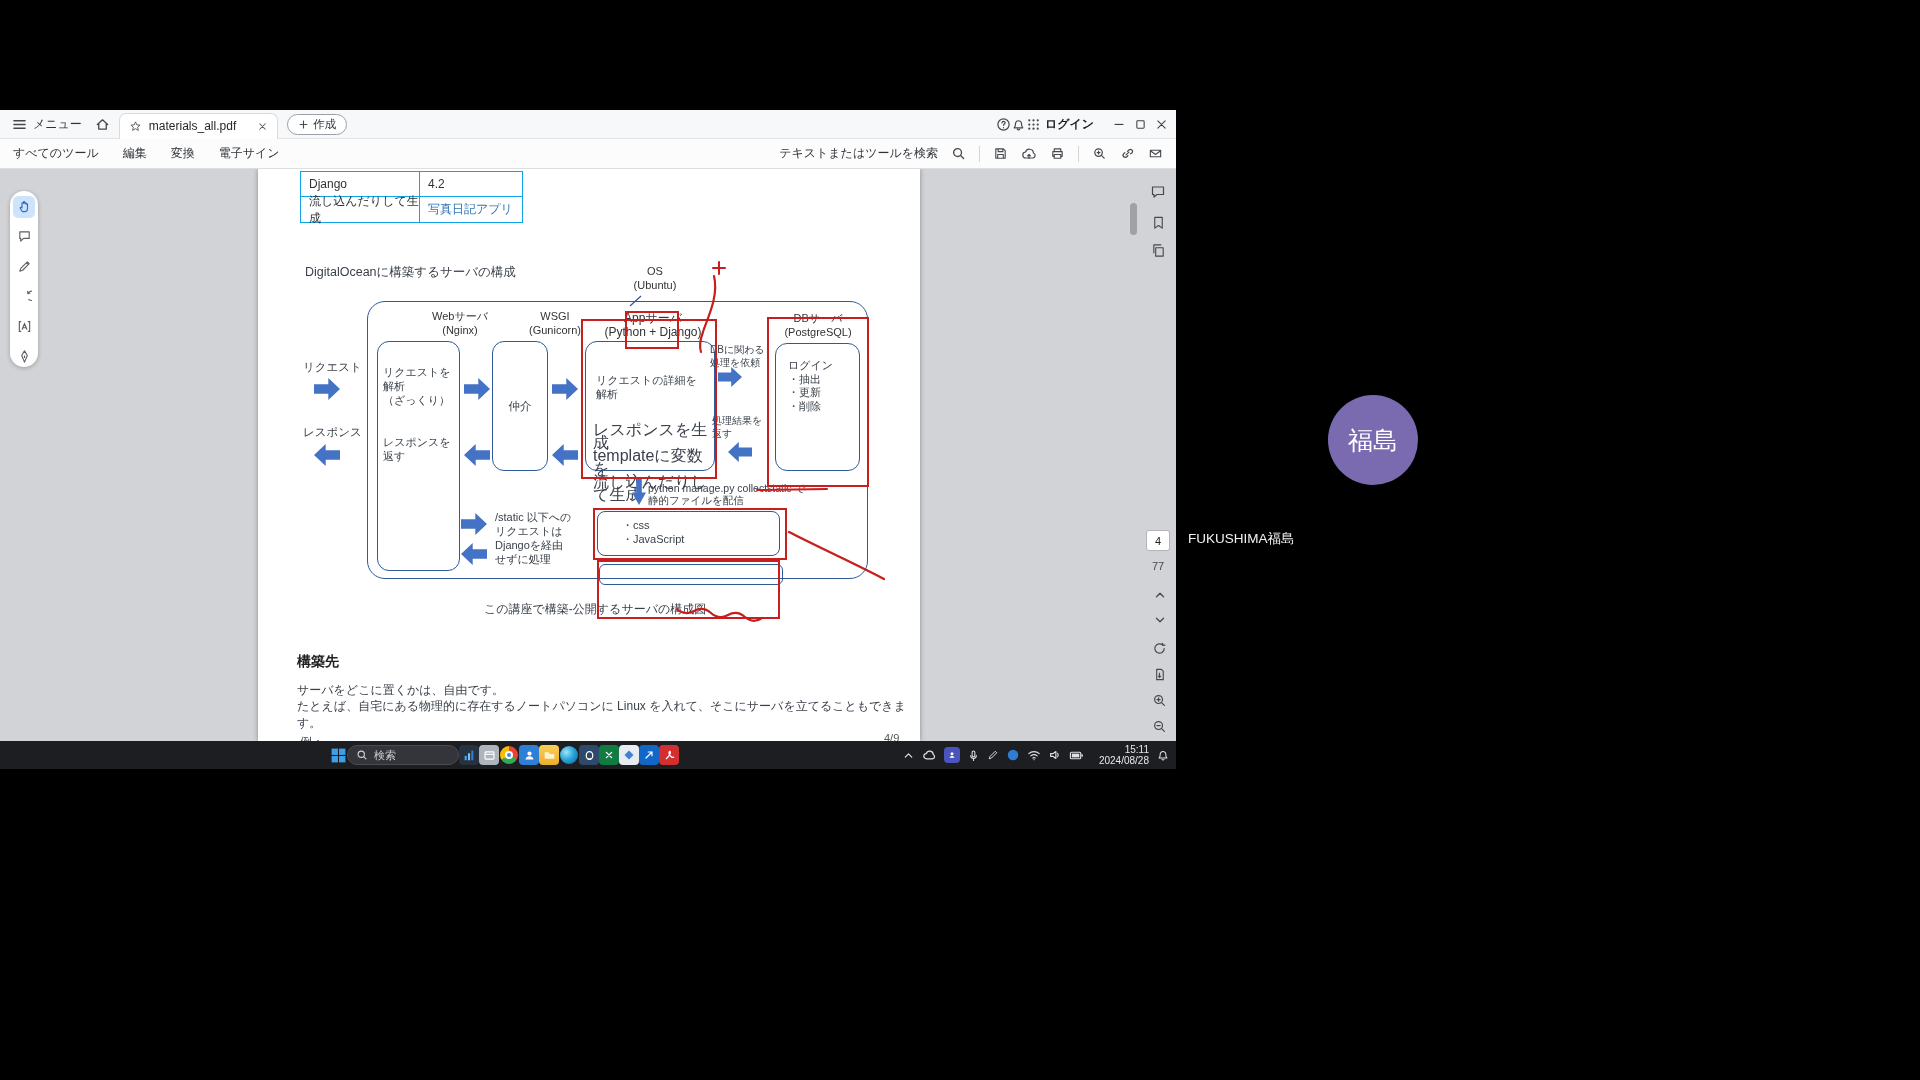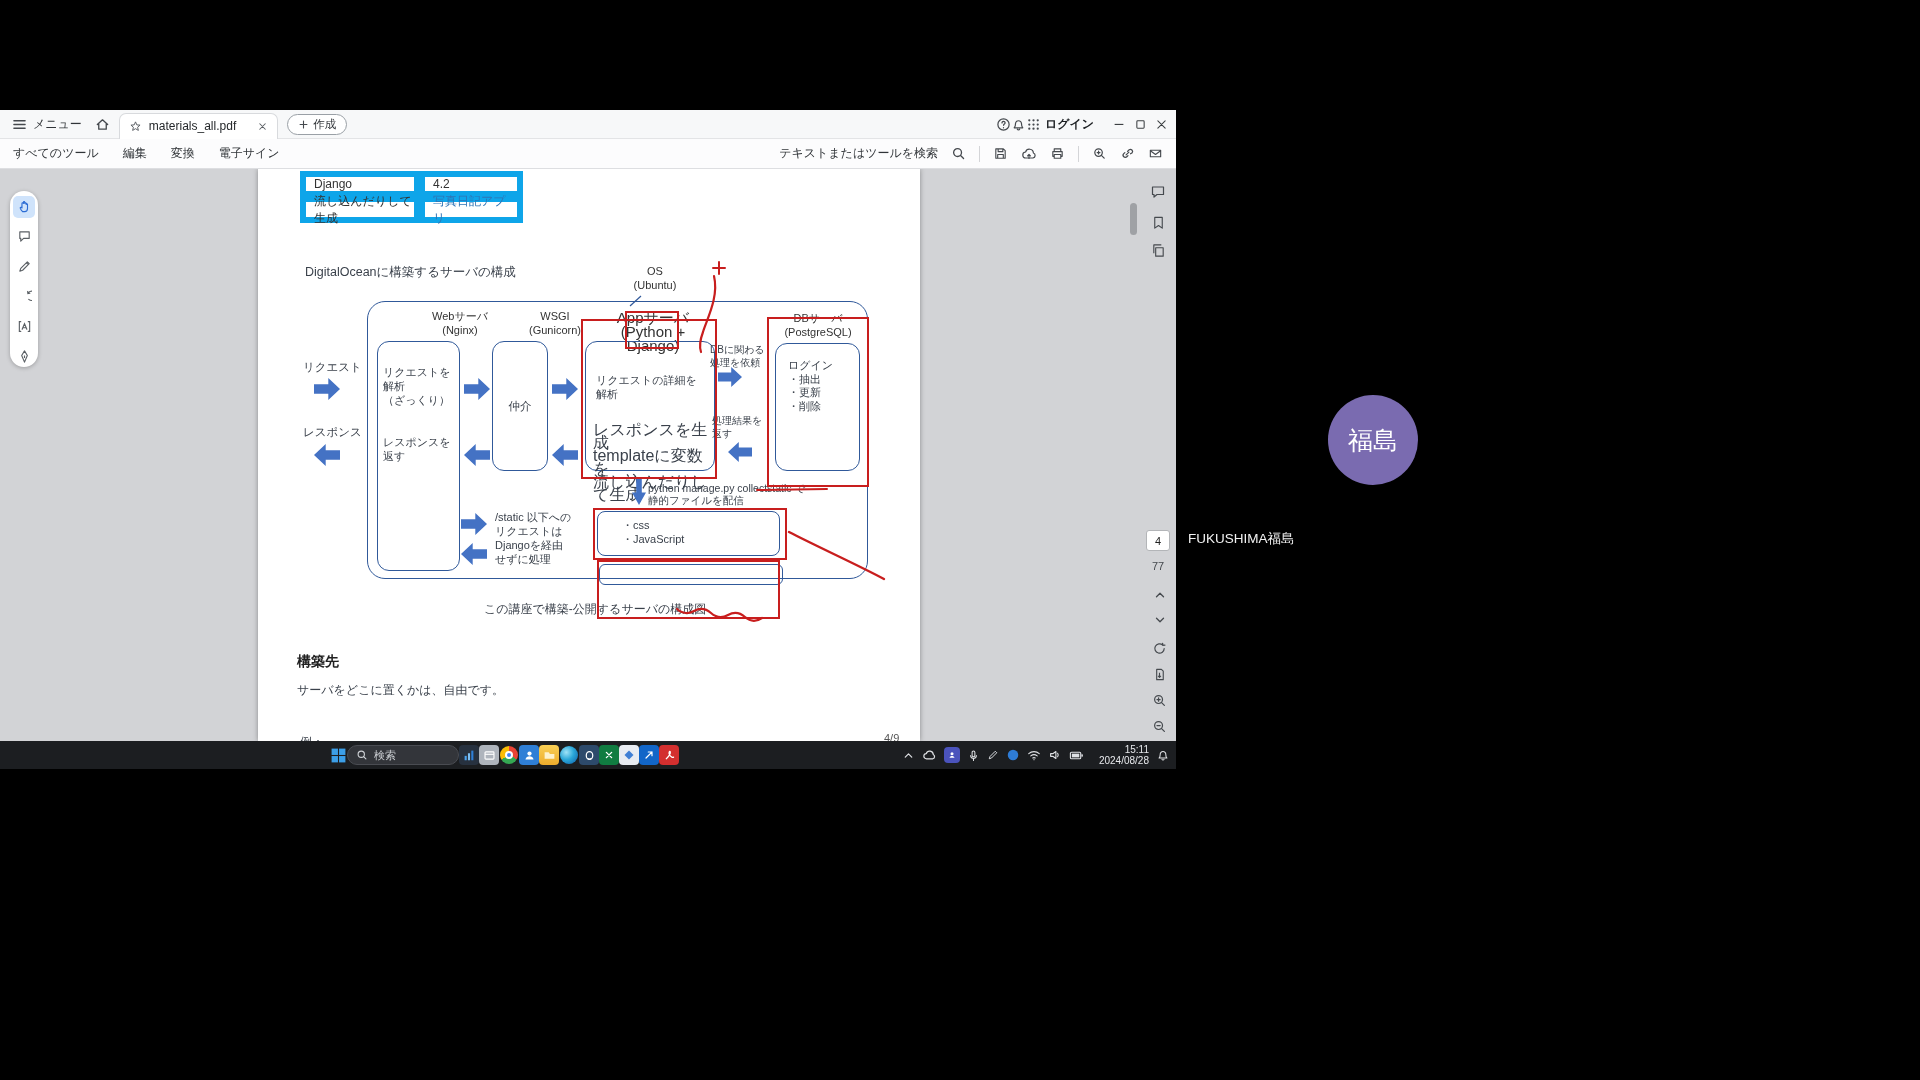--- a/index.html
+++ b/index.html
@@ -33,21 +33,21 @@
   
   .tool-rail{left:10px;top:22px;width:28px;height:176px;background:#fff;border-radius:14px;
     box-shadow:0 1px 4px rgba(0,0,0,.25);display:flex;flex-direction:column;align-items:center;
     padding-top:5px;gap:8px}
   .tool{width:22px;height:22px;border-radius:5px;display:flex;align-items:center;justify-content:center}
   .tool.sel{background:#cfe3fb}
 
   
   .page{left:258px;top:0;width:662px;height:572px;background:#fff;box-shadow:0 0 5px rgba(0,0,0,.35);overflow:hidden}
   .dt{color:#3a414b;font-size:12px}
-  .tbl-cell{border:6px solid #0ea5e9;display:flex;align-items:center;padding-left:8px;font-size:12px;color:#333}
+  .tbl-cell{border:1px solid #0ea5e9;display:flex;align-items:center;padding-left:8px;font-size:12px;color:#333}
   .bluebox{border:1.4px solid #30599a;border-radius:12px;background:transparent}
   .hdr{font-size:11px;color:#333;text-align:center;line-height:14px}
   .ar,.al{width:26px;height:22px;background:#4472c4}
   .ar{clip-path:polygon(0% 28%,55% 28%,55% 0%,100% 50%,55% 100%,55% 72%,0% 72%)}
   .al{clip-path:polygon(100% 28%,45% 28%,45% 0%,0% 50%,45% 100%,45% 72%,100% 72%)}
   .ad{width:14px;height:28px;background:#4472c4;
     clip-path:polygon(30% 0%,70% 0%,70% 55%,100% 55%,50% 100%,0% 55%,30% 55%)}
   .redbox{border:2px solid #c81e1e}
 
   
@@ -277,21 +277,21 @@
 
         <div class="abs pre hdr" style="left:364px;top:95px;width:66px">OS
 (Ubuntu)</div>
 
         <div class="abs bluebox" style="left:109px;top:132px;width:501px;height:278px;border-radius:18px"></div>
 
         <div class="abs pre hdr" style="left:167px;top:140px;width:70px">Webサーバ
 (Nginx)</div>
         <div class="abs pre hdr" style="left:257px;top:140px;width:80px">WSGI
 (Gunicorn)</div>
-        <div class="abs pre hdr" style="left:345px;top:142px;width:100px;font-size:15px">Appサーバ
+        <div class="abs pre hdr" style="left:345px;top:142px;width:100px;font-size:12px">Appサーバ
 (Python + Django)</div>
         <div class="abs pre hdr" style="left:516px;top:142px;width:88px">DBサーバ
 (PostgreSQL)</div>
 
         <div class="abs bluebox" style="left:119px;top:172px;width:83px;height:230px"></div>
         <div class="abs bluebox" style="left:234px;top:172px;width:56px;height:130px"></div>
         <div class="abs bluebox" style="left:327px;top:172px;width:130px;height:130px"></div>
         <div class="abs bluebox" style="left:517px;top:174px;width:85px;height:128px"></div>
         <div class="abs bluebox" style="left:339px;top:342px;width:183px;height:45px;border-radius:8px"></div>
         <div class="abs bluebox" style="left:341px;top:395px;width:184px;height:21px;border-radius:6px"></div>
@@ -339,20 +339,21 @@
 ・JavaScript</div>
         <div class="abs pre dt" style="left:237px;top:341px;width:84px;font-size:11px;line-height:14px">/static 以下への
 リクエストは
 Djangoを経由
 せずに処理</div>
 
         <div class="abs dt" style="left:226px;top:432px;font-size:12px">この講座で構築-公開するサーバの構成図</div>
 
         <div class="abs" style="left:39px;top:484px;font-size:14px;font-weight:bold;color:#222">構築先</div>
         <div class="abs dt" style="left:39px;top:513px">サーバをどこに置くかは、自由です。</div>
+        <div class="abs dt" style="left:39px;top:529px">たとえば、自宅にある物理的に存在するノートパソコンに Linux を入れて、そこにサーバを立てることもできます。</div>
         <div class="abs dt" style="left:42px;top:565px">例：</div>
         <div class="abs" style="left:626px;top:563px;font-size:11px;color:#555">4/9</div>
 
         <div class="abs redbox" style="left:367px;top:142px;width:54px;height:38px"></div>
         <div class="abs redbox" style="left:323px;top:150px;width:136px;height:160px"></div>
         <div class="abs redbox" style="left:509px;top:148px;width:102px;height:170px"></div>
         <div class="abs redbox" style="left:335px;top:339px;width:194px;height:52px"></div>
         <div class="abs redbox" style="left:339px;top:391px;width:183px;height:59px"></div>
 
         <svg class="abs" style="left:0;top:0" width="662" height="572" viewBox="0 0 662 572">

